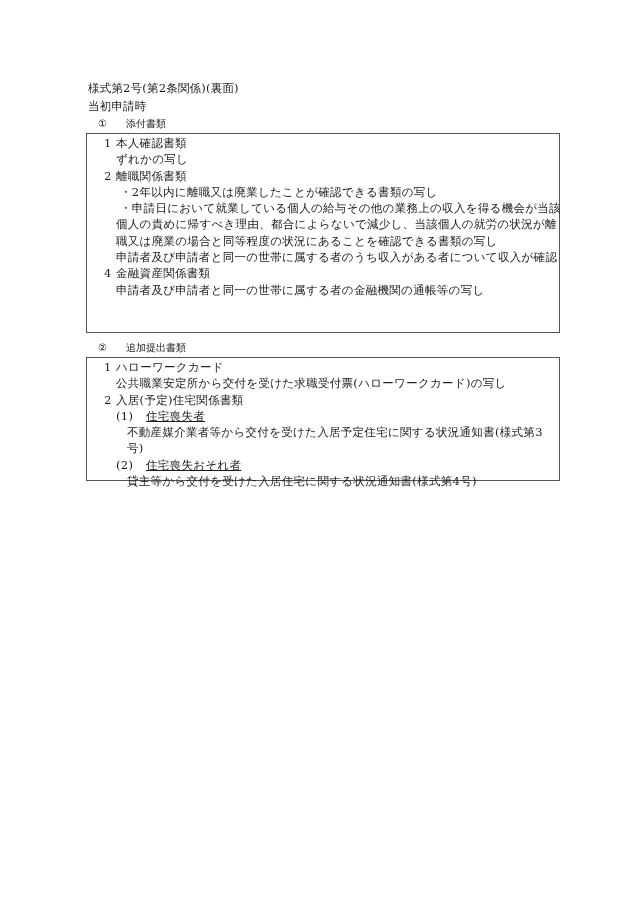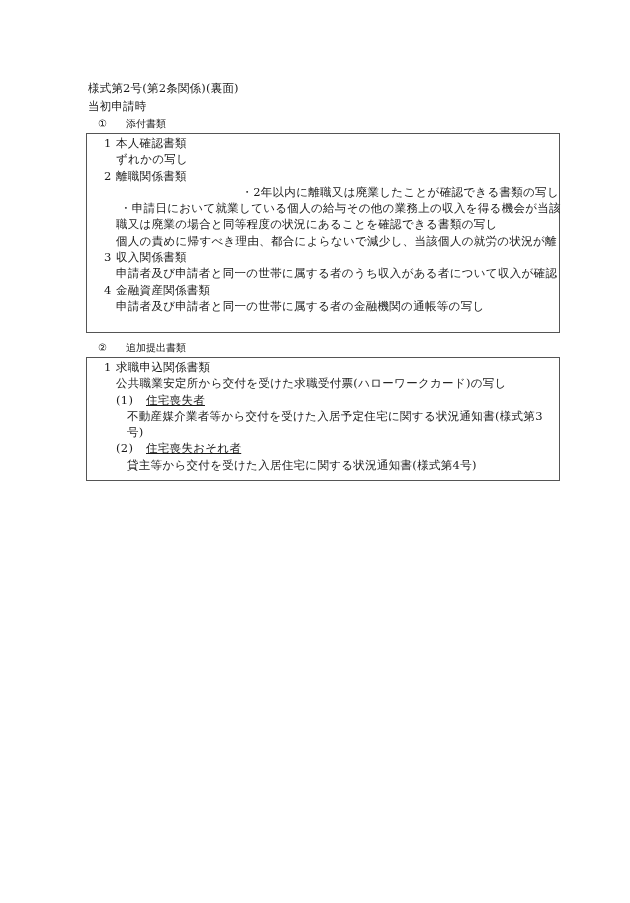--- a/index.html
+++ b/index.html
@@ -52,21 +52,21 @@
     font-size: 11.5px;
     line-height: 16.3px;
     height: 16.3px;
     white-space: nowrap;
     overflow: visible;
     letter-spacing: 0.3px;
   }
   .item-title { padding-left: 17px; }
   .item-title .num { display: inline-block; width: 12px; }
   .indent-1 { padding-left: 29px; }
-  .indent-bullet { padding-left: 33px; text-align: right; }
+  .indent-bullet { padding-left: 33px; }
   .indent-sub { padding-left: 29px; text-decoration: underline; }
   .indent-sub .num { display: inline-block; width: 30px; }
   .indent-2 { padding-left: 40px; }
 </style>
 </head>
 <body>
 
 <div class="page">
 
   <div class="hdr" style="top:80px;">様式第2号(第2条関係)(裏面)</div>
@@ -80,44 +80,44 @@
     <div class="line item-title">
       <span class="num">1</span><span>本人確認書類</span>
     </div>
     <div class="line indent-1">ずれかの写し</div>
 
     <div class="line item-title">
       <span class="num">2</span><span>離職関係書類</span>
     </div>
     <div class="line indent-bullet">・2年以内に離職又は廃業したことが確認できる書類の写し</div>
     <div class="line indent-bullet">・申請日において就業している個人の給与その他の業務上の収入を得る機会が当該</div>
+    <div class="line indent-1">個人の責めに帰すべき理由、都合によらないで減少し、当該個人の就労の状況が離</div>
     <div class="line indent-1">職又は廃業の場合と同等程度の状況にあることを確認できる書類の写し</div>
-    <div class="line indent-1">個人の責めに帰すべき理由、都合によらないで減少し、当該個人の就労の状況が離</div>
 
-    <div class="line item-title">
-      <span class="num">3</span><span>収入関係書類</span>
-    </div>
     <div class="line indent-1">申請者及び申請者と同一の世帯に属する者のうち収入がある者について収入が確認</div>
 
     <div class="line item-title">
       <span class="num">4</span><span>金融資産関係書類</span>
     </div>
     <div class="line indent-1">申請者及び申請者と同一の世帯に属する者の金融機関の通帳等の写し</div>
   </div>
 
   <div class="section-heading" style="top:340px;">
     <span class="mark">②</span><span>追加提出書類</span>
   </div>
 
   <div class="box" style="top:357px; height:124px;">
     <div class="line item-title">
-      <span class="num">1</span><span>求職申込関係書類</span>
+      <span class="num">1</span><span>ハローワークカード</span>
     </div>
     <div class="line indent-1">公共職業安定所から交付を受けた求職受付票(ハローワークカード)の写し</div>
 
+    <div class="line item-title">
+      <span class="num">2</span><span>入居(予定)住宅関係書類</span>
+    </div>
 
     <div class="line indent-sub">
       <span class="num">(1)</span><span>住宅喪失者</span>
     </div>
     <div class="line indent-2">不動産媒介業者等から交付を受けた入居予定住宅に関する状況通知書(様式第3</div>
     <div class="line indent-2">号)</div>
 
     <div class="line indent-sub">
       <span class="num">(2)</span><span>住宅喪失おそれ者</span>
     </div>

